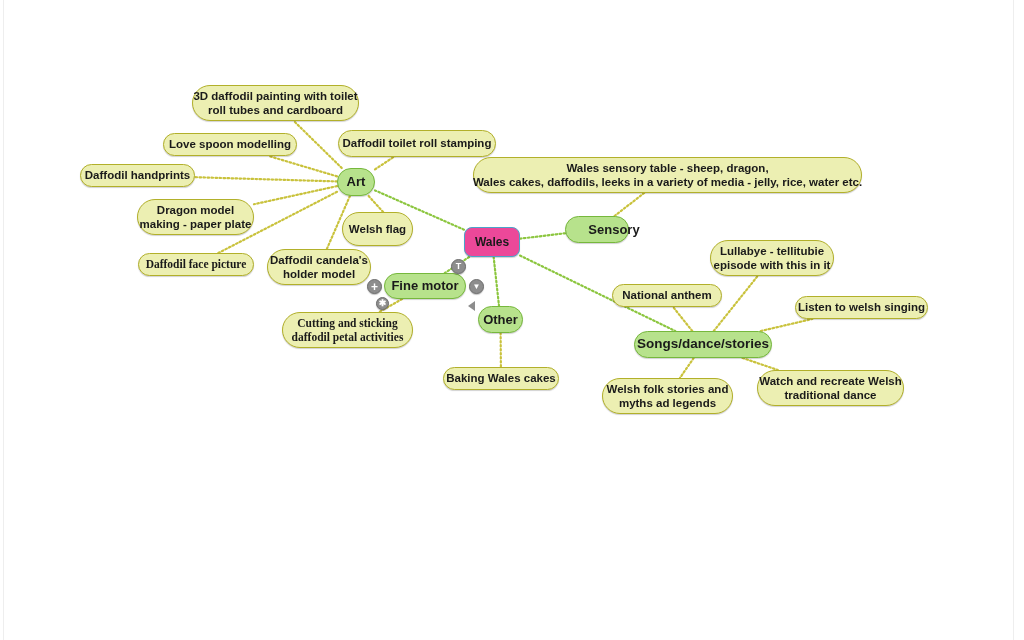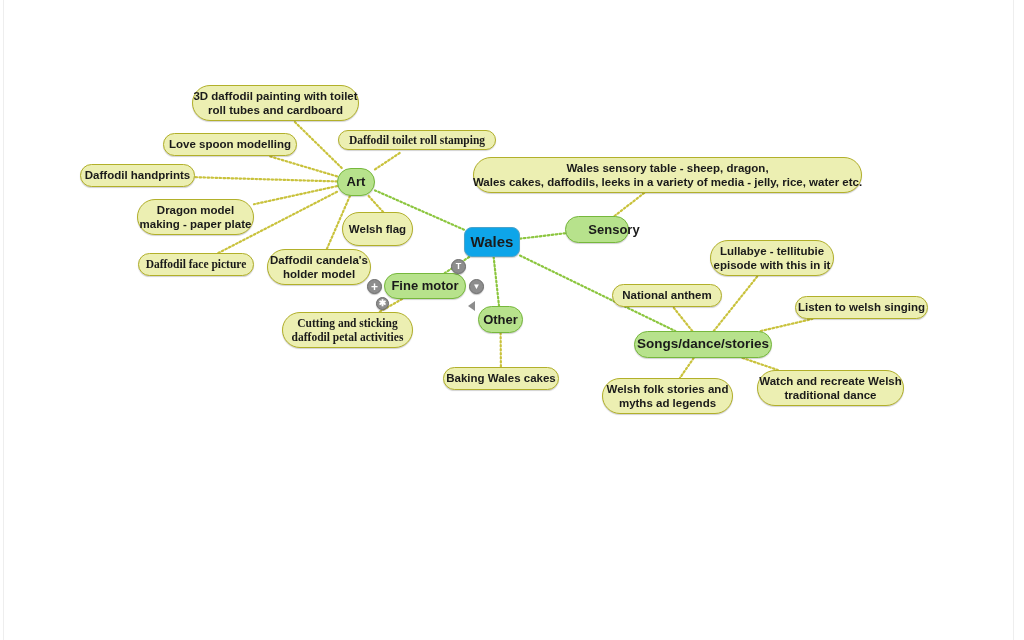--- a/index.html
+++ b/index.html
@@ -52,23 +52,23 @@
     border-style: solid;
     font-weight: bold;
     line-height: 1.22;
     color: #1a1a1a;
     white-space: pre;
     box-shadow: 0 1px 1px rgba(0,0,0,0.18);
   }
 
   
   .node.root {
-    background: #0ea5e9;
+    background: #ec4899;
     border-color: #4ba3ca;
-    font-size: 15px;
+    font-size: 12px;
     border-radius: 8px;
   }
   
   .node.cat {
     background: #b7e28c;
     border-color: #76b83c;
     font-size: 13px;
   }
   .node.cat.big { font-size: 13.5px; }
   
@@ -141,21 +141,21 @@
   <div id="nodes">
       <div class="node root" style="left: 464px; top: 227px; width: 56px; height: 30px;">Wales</div>
       <div class="node cat" style="left: 337px; top: 168px; width: 38px; height: 28px; text-align: center;">Art</div>
       <div class="node cat" style="left: 565px; top: 216px; width: 64px; height: 27px; padding-left: 34px;">Sensory</div>
       <div class="node cat" style="left: 384px; top: 273px; width: 82px; height: 26px;">Fine motor</div>
       <div class="node cat" style="left: 478px; top: 306px; width: 45px; height: 27px;">Other</div>
       <div class="node cat big" style="left: 634px; top: 331px; width: 138px; height: 27px;">Songs/dance/stories</div>
       <div class="node leaf" style="left: 192px; top: 85px; width: 167px; height: 36px;">3D daffodil painting with toilet
 roll tubes and cardboard</div>
       <div class="node leaf" style="left: 163px; top: 133px; width: 134px; height: 23px;">Love spoon modelling</div>
-      <div class="node leaf" style="left: 338px; top: 130px; width: 158px; height: 20px; font-family: Liberation Serif, serif;">Daffodil toilet roll stamping</div>
+      <div class="node leaf" style="left: 338px; top: 130px; width: 158px; height: 27px;">Daffodil toilet roll stamping</div>
       <div class="node leaf" style="left: 80px; top: 164px; width: 115px; height: 23px;">Daffodil handprints</div>
       <div class="node leaf" style="left: 137px; top: 199px; width: 117px; height: 36px;">Dragon model
 making - paper plate</div>
       <div class="node leaf" style="left: 342px; top: 212px; width: 71px; height: 34px;">Welsh flag</div>
       <div class="node leaf" style="left: 138px; top: 253px; width: 116px; height: 23px; font-family: Liberation Serif, serif;">Daffodil face picture</div>
       <div class="node leaf" style="left: 267px; top: 249px; width: 104px; height: 36px;">Daffodil candela's
 holder model</div>
       <div class="node leaf" style="left: 282px; top: 312px; width: 131px; height: 36px; font-family: Liberation Serif, serif;">Cutting and sticking
 daffodil petal activities</div>
       <div class="node leaf" style="left: 473px; top: 157px; width: 389px; height: 36px;">Wales sensory table - sheep, dragon,

